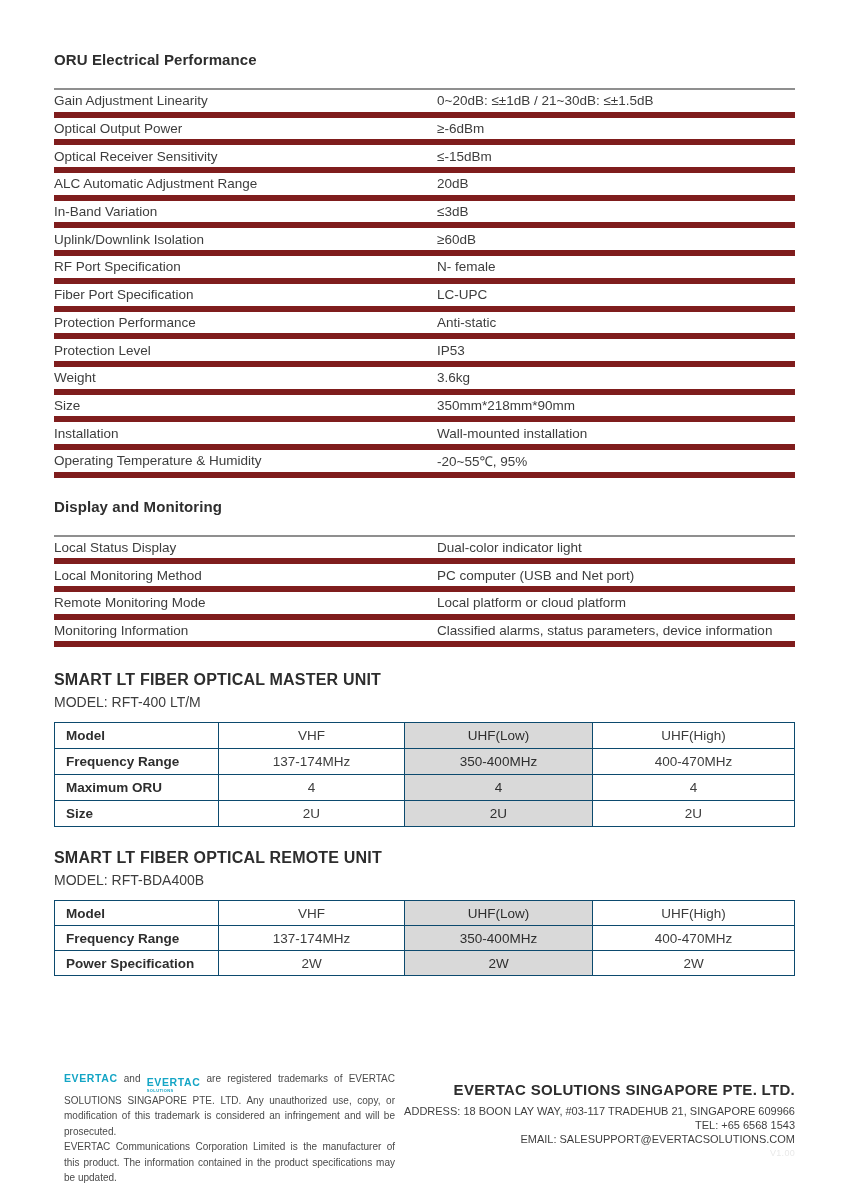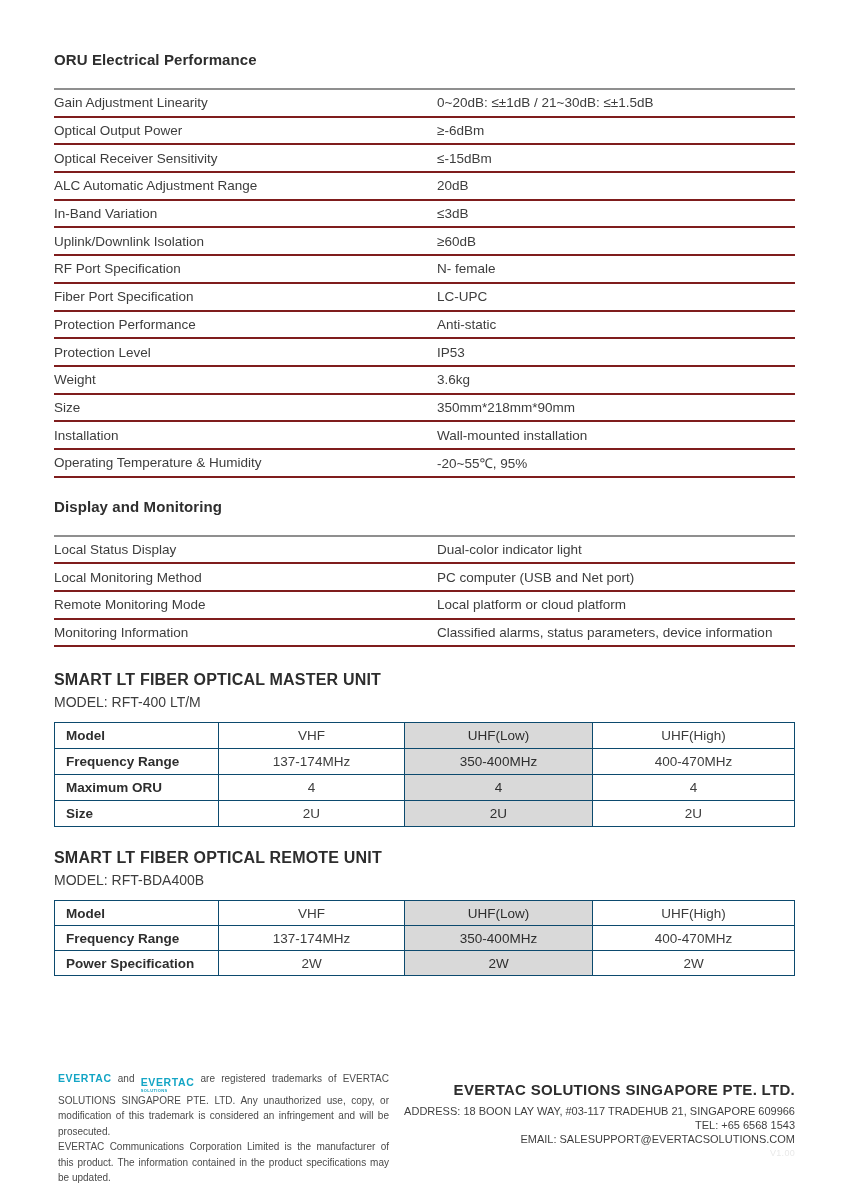--- a/index.html
+++ b/index.html
@@ -21,21 +21,21 @@
     font-weight: bold;
     color: #2e2e2e;
     padding-bottom: 20px;
     border-bottom: 2px solid #8f8f8f;
     letter-spacing: 0.1px;
   }
   .spec-row {
     display: flex;
     align-items: center;
     height: 27.7px;
-    border-bottom: 2px solid #7f1d1d;
+    border-bottom: 6px solid #7f1d1d;
     font-size: 13.5px;
     color: #3d3d3d;
   }
   .spec-label { width: 383px; flex: none; }
   .spec-value { flex: 1; }
   .section-gap { margin-top: 21px; }
 
   
   .product-section { margin-top: 24px; }
   .product-section.second { margin-top: 22px; }
@@ -67,21 +67,21 @@
     text-align: left;
     padding-left: 11px;
     font-weight: bold;
     color: #2e2e2e;
   }
   .prod-table .hl { background: #d9d9d9; font-weight: normal; color: #2e2e2e; }
 
   
   .footer-left {
     position: absolute;
-    left: 58px;
+    left: 64px;
     top: 1071px;
     width: 331px;
     font-size: 10px;
     line-height: 15.6px;
     color: #4a4a4a;
     text-align: justify;
   }
   .logo-main {
     color: #14a5c5;
     font-weight: bold;

